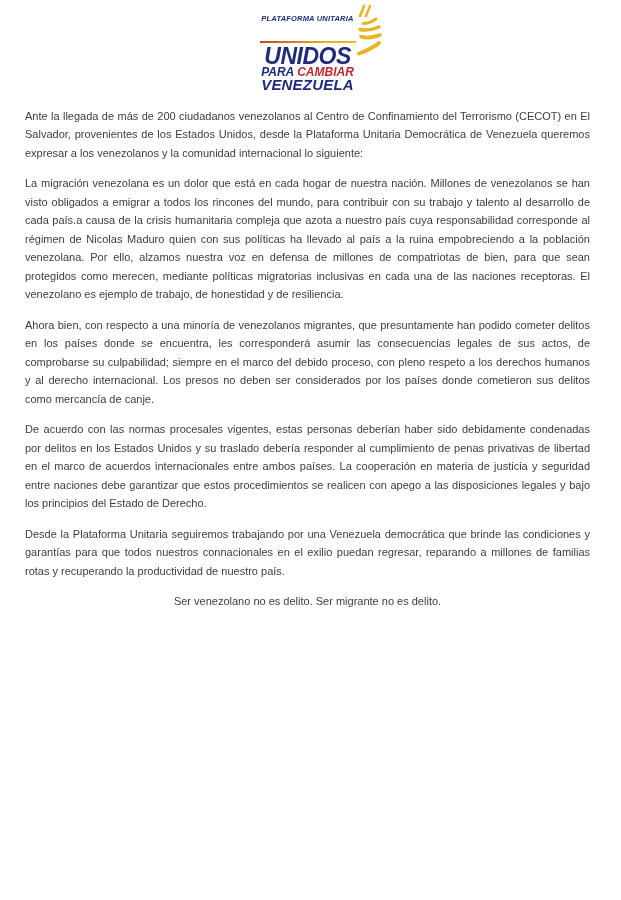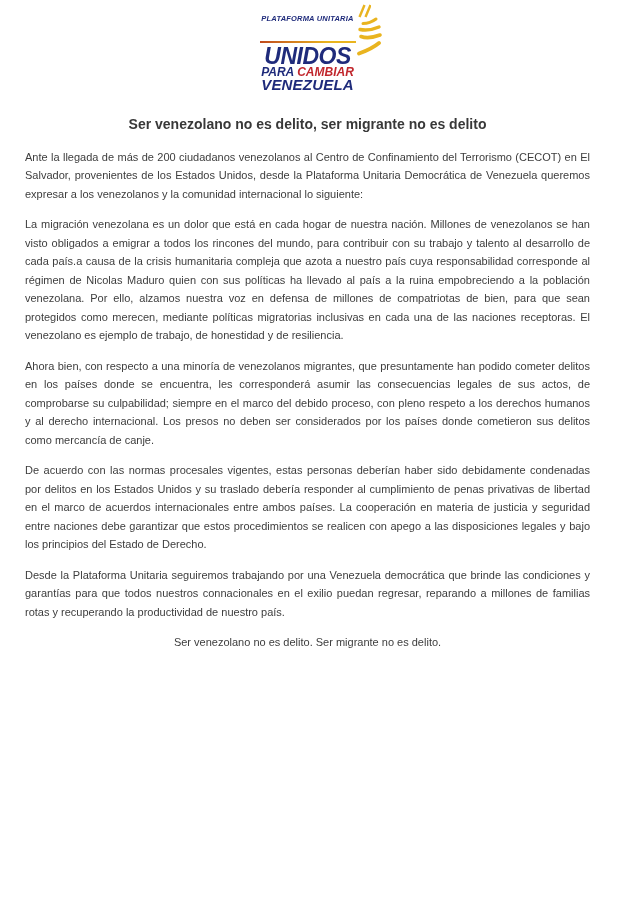--- a/index.html
+++ b/index.html
@@ -122,21 +122,20 @@
       <path d="M23 20 C15 23 8 23 4 21.5" fill="none" stroke="#e9b41f" stroke-width="3.6" stroke-linecap="round"></path>
       <path d="M22 28 C16 33 9 36 2 38.5" fill="none" stroke="#e9b41f" stroke-width="3.8" stroke-linecap="round"></path>
     </svg>
     <span class="logo-para-row">
       <span class="logo-para">PARA</span>
       <span class="logo-cambiar">CAMBIAR</span>
     </span>
     <span class="logo-venezuela">VENEZUELA</span>
   </header>
 
-  <h1 class="doc-title">Ser venezolano no es delito, ser migrante no es delito</h1>
 
   <main class="doc-body">
     <p class="first">Ante la llegada de más de 200 ciudadanos venezolanos al Centro de Confinamiento del Terrorismo (CECOT) en El Salvador, provenientes de los Estados Unidos, desde la Plataforma Unitaria Democrática de Venezuela queremos expresar a los venezolanos y la comunidad internacional lo siguiente:</p>
     <p>La migración venezolana es un dolor que está en cada hogar de nuestra nación. Millones de venezolanos se han visto obligados a emigrar a todos los rincones del mundo, para contribuir con su trabajo y talento al desarrollo de cada país.a causa de la crisis humanitaria compleja que azota a nuestro país cuya responsabilidad corresponde al régimen de Nicolas Maduro quien con sus políticas ha llevado al país a la ruina empobreciendo a la población venezolana. Por ello, alzamos nuestra voz en defensa de millones de compatriotas de bien, para que sean protegidos como merecen, mediante políticas migratorias inclusivas en cada una de las naciones receptoras. El venezolano es ejemplo de trabajo, de honestidad y de resiliencia.</p>
     <p>Ahora bien, con respecto a una minoría de venezolanos migrantes, que presuntamente han podido cometer delitos en los países donde se encuentra, les corresponderá asumir las consecuencias legales de sus actos, de comprobarse su culpabilidad; siempre en el marco del debido proceso, con pleno respeto a los derechos humanos y al derecho internacional. Los presos no deben ser considerados por los países donde cometieron sus delitos como mercancía de canje.</p>
     <p>De acuerdo con las normas procesales vigentes, estas personas deberían haber sido debidamente condenadas por delitos en los Estados Unidos y su traslado debería responder al cumplimiento de penas privativas de libertad en el marco de acuerdos internacionales entre ambos países. La cooperación en materia de justicia y seguridad entre naciones debe garantizar que estos procedimientos se realicen con apego a las disposiciones legales y bajo los principios del Estado de Derecho.</p>
     <p>Desde la Plataforma Unitaria seguiremos trabajando por una Venezuela democrática que brinde las condiciones y garantías para que todos nuestros connacionales en el exilio puedan regresar, reparando a millones de familias rotas y recuperando la productividad de nuestro país.</p>
     <p class="closing">Ser venezolano no es delito. Ser migrante no es delito.</p>
   </main>
 

